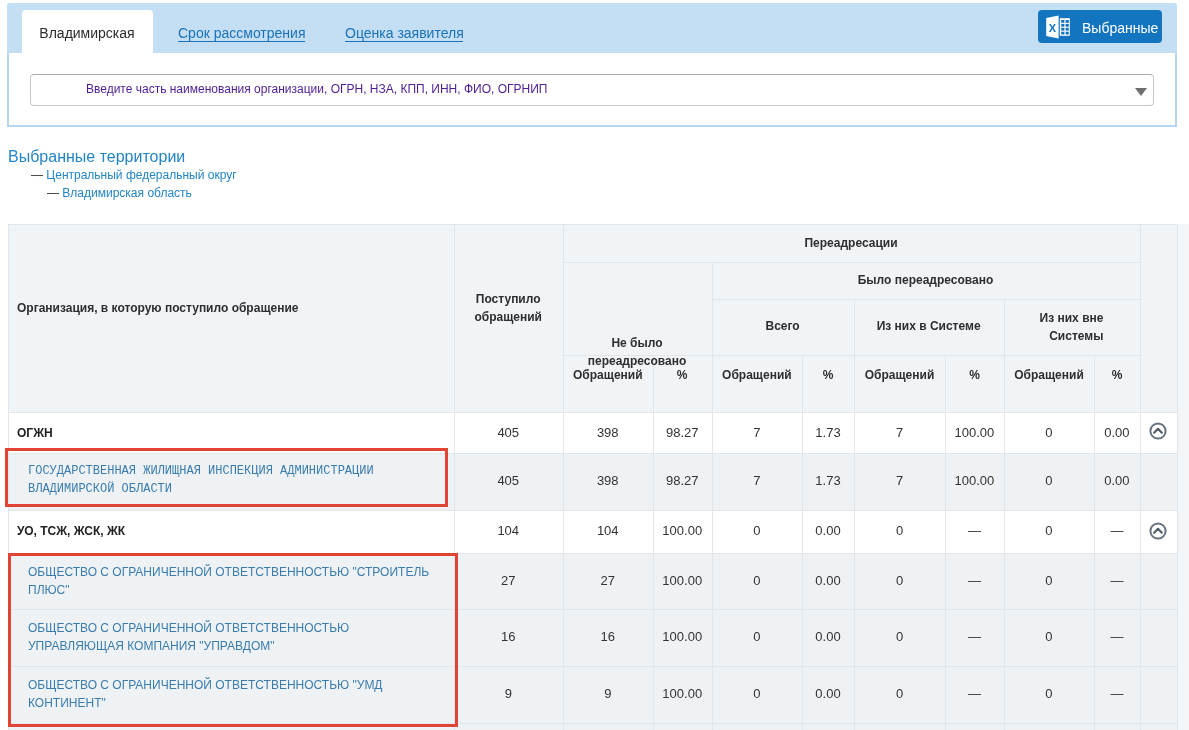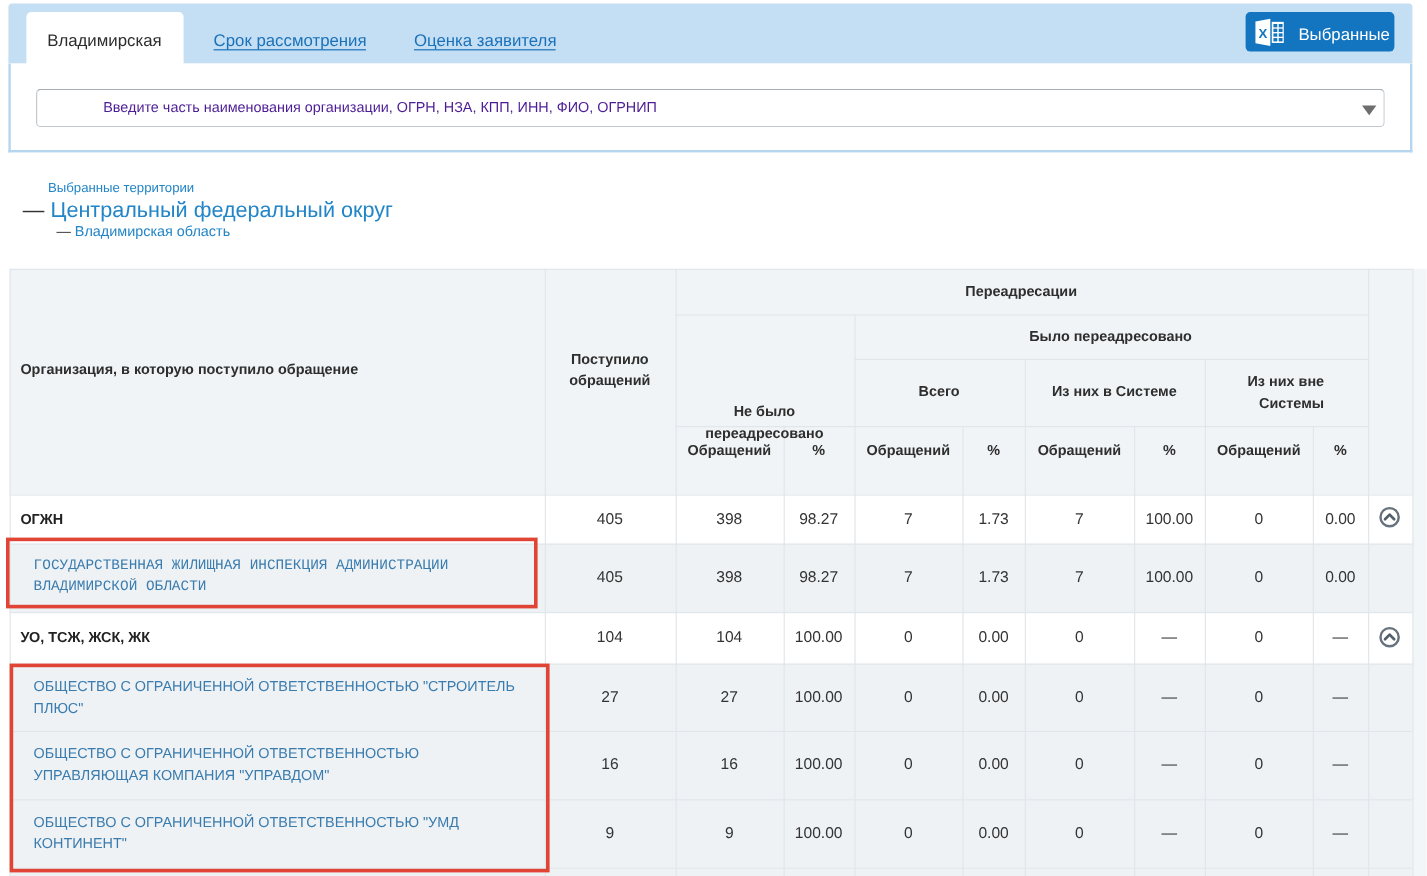--- a/index.html
+++ b/index.html
@@ -30,22 +30,22 @@
 <rect x="16.2" y="13.8" width="3.2" height="2.8"></rect>
       <rect x="20.6" y="13.8" width="3.2" height="2.8"></rect>
 <rect x="16.2" y="17.7" width="3.2" height="2.8"></rect>
       <rect x="20.6" y="17.7" width="3.2" height="2.8"></rect>
 </g>
 </svg>
 <div class="t" style="left:1082px;top:19px;font-size:14px;color:#fff;">Выбранные</div>
 <div class="a" style="left:30px;top:74px;width:1124px;height:32px;background:#fff;border:1px solid #c3c8cc;border-top-color:#a9aeb3;border-radius:4px;box-sizing:border-box;"></div>
 <div class="t" style="left:38px;top:80px;font-size:12px;color:#4c1d95;margin-left:48px;">Введите часть наименования организации, ОГРН, НЗА, КПП, ИНН, ФИО, ОГРНИП</div>
 <div class="a" style="left:1135px;top:88px;width:0;height:0;border-left:6px solid transparent;border-right:6px solid transparent;border-top:8px solid #6e6e6e;"></div>
-<div class="t" style="left:8px;top:148px;font-size:11px;color:#2285c7;margin-left:32px;">Выбранные территории</div>
-<div class="t" style="left:19px;top:166px;font-size:18px;color:#333;">— <span style="color:#2285c7;">Центральный федеральный округ</span></div>
+<div class="t" style="left:8px;top:148px;font-size:16px;color:#2285c7;">Выбранные территории</div>
+<div class="t" style="left:31px;top:166px;font-size:12px;color:#333;">— <span style="color:#2285c7;">Центральный федеральный округ</span></div>
 <div class="t" style="left:47px;top:184px;font-size:12px;color:#333;">— <span style="color:#2285c7;margin-top:16px;">Владимирская область</span></div>
 <div class="a" style="left:8px;top:223.5px;width:1168.5px;height:188px;background:#f1f4f7;"></div>
 <div class="a" style="left:8px;top:411.5px;width:1168.5px;height:41.5px;background:#fff;"></div>
 <div class="a" style="left:8px;top:453.0px;width:1168.5px;height:57.0px;background:#eef2f5;"></div>
 <div class="a" style="left:8px;top:510.0px;width:1168.5px;height:42.5px;background:#fff;"></div>
 <div class="a" style="left:8px;top:552.5px;width:1168.5px;height:56.5px;background:#eef2f5;"></div>
 <div class="a" style="left:8px;top:609.0px;width:1168.5px;height:57.0px;background:#eef2f5;"></div>
 <div class="a" style="left:8px;top:666.0px;width:1168.5px;height:56.5px;background:#eef2f5;"></div>
 <div class="a" style="left:8px;top:722.5px;width:1168.5px;height:7.5px;background:#eef2f5;"></div>
 <div class="a" style="left:1176.5px;top:223.5px;width:12.5px;height:506.5px;background:#f3f6f8;"></div>

